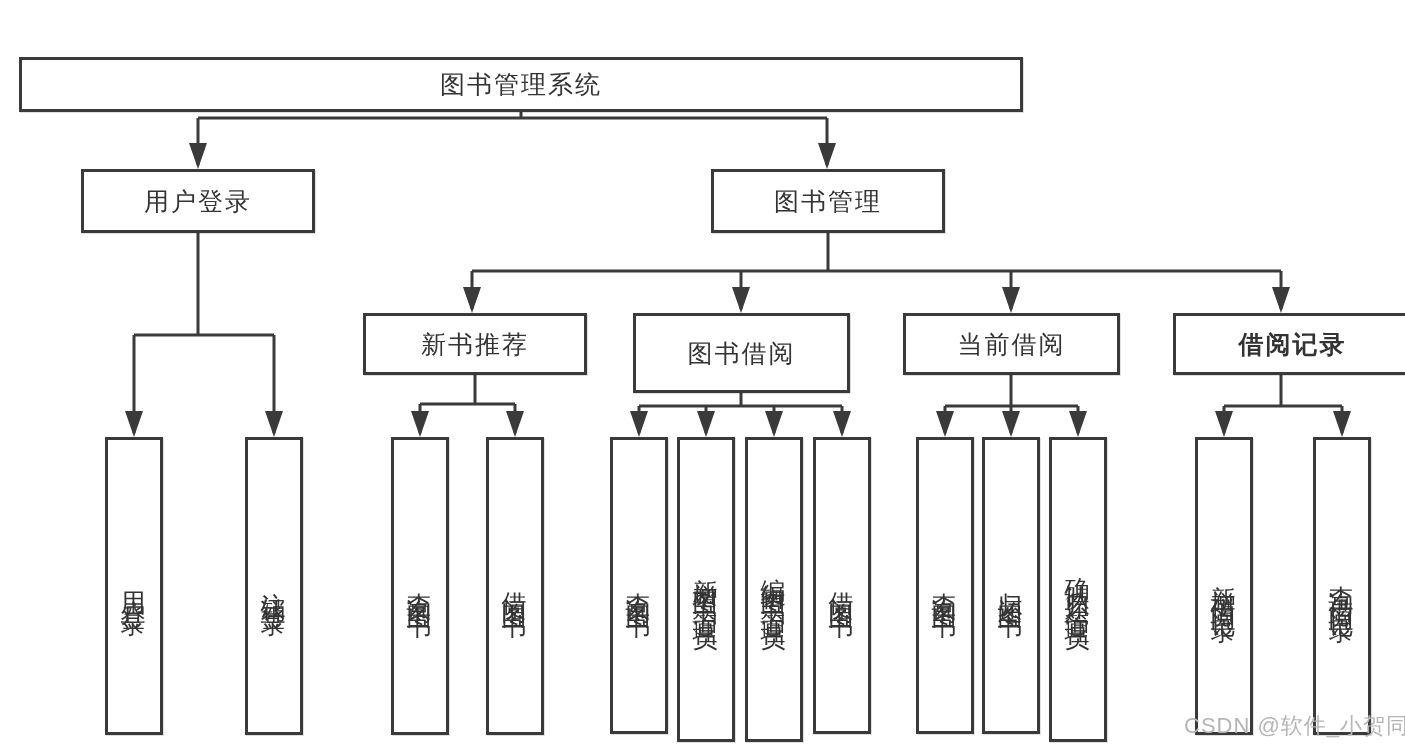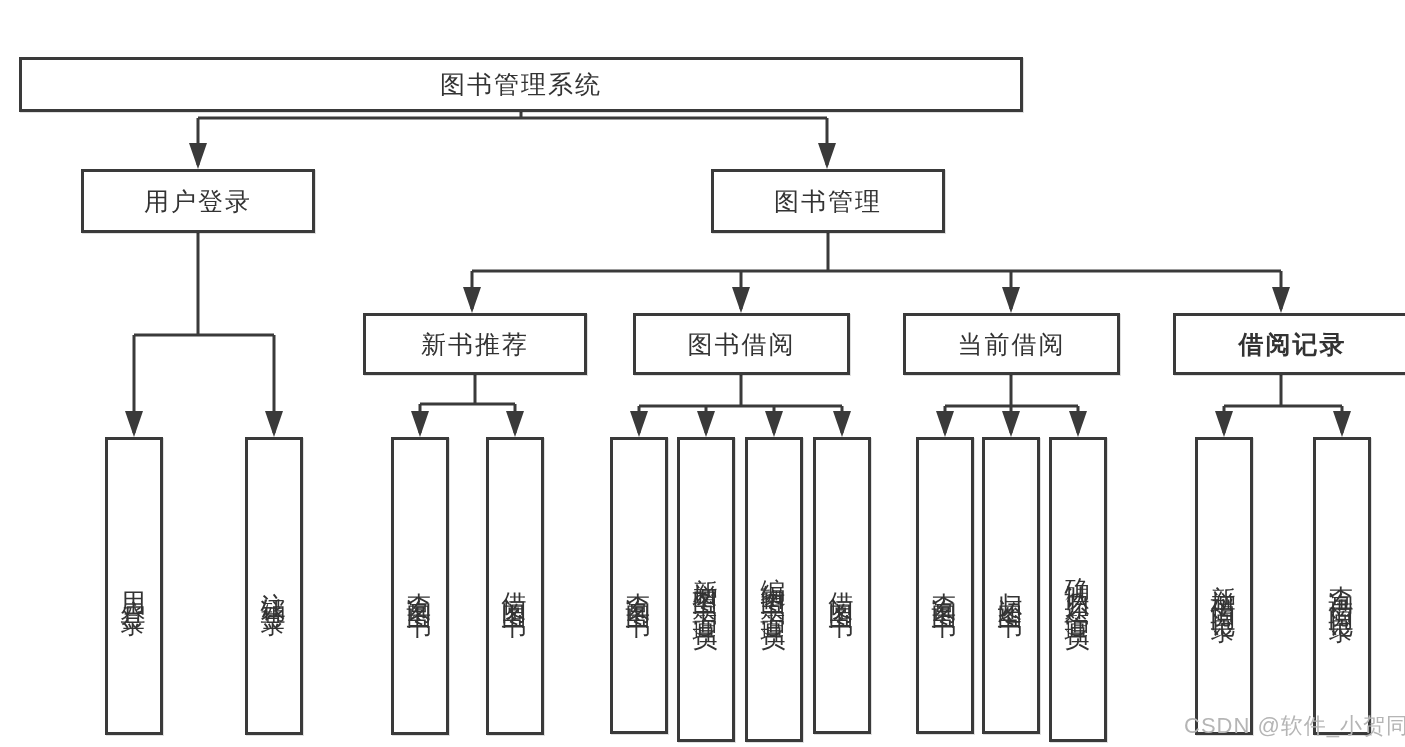--- a/index.html
+++ b/index.html
@@ -89,21 +89,21 @@
   <div class="box" style="left:81px;top:169px;width:234px;height:64px;">
     <span class="hlabel">用户登录</span>
   </div>
   <div class="box" style="left:363px;top:313px;width:224px;height:62px;">
     <span class="hlabel">新书推荐</span>
   </div>
 
   <div class="box" style="left:711px;top:169px;width:234px;height:64px;">
     <span class="hlabel">图书管理</span>
   </div>
-  <div class="box" style="left:633px;top:313px;width:217px;height:62px;">
+  <div class="box" style="left:633px;top:313px;width:217px;height:80px;">
     <span class="hlabel">图书借阅</span>
   </div>
   <div class="box" style="left:903px;top:313px;width:217px;height:62px;">
     <span class="hlabel">当前借阅</span>
   </div>
   <div class="box" style="left:1173px;top:313px;width:239px;height:62px;font-weight:bold;">
     <span class="hlabel">借阅记录</span>
   </div>
 
   <div class="box" style="left:105px;top:437px;width:58px;height:298px;">

